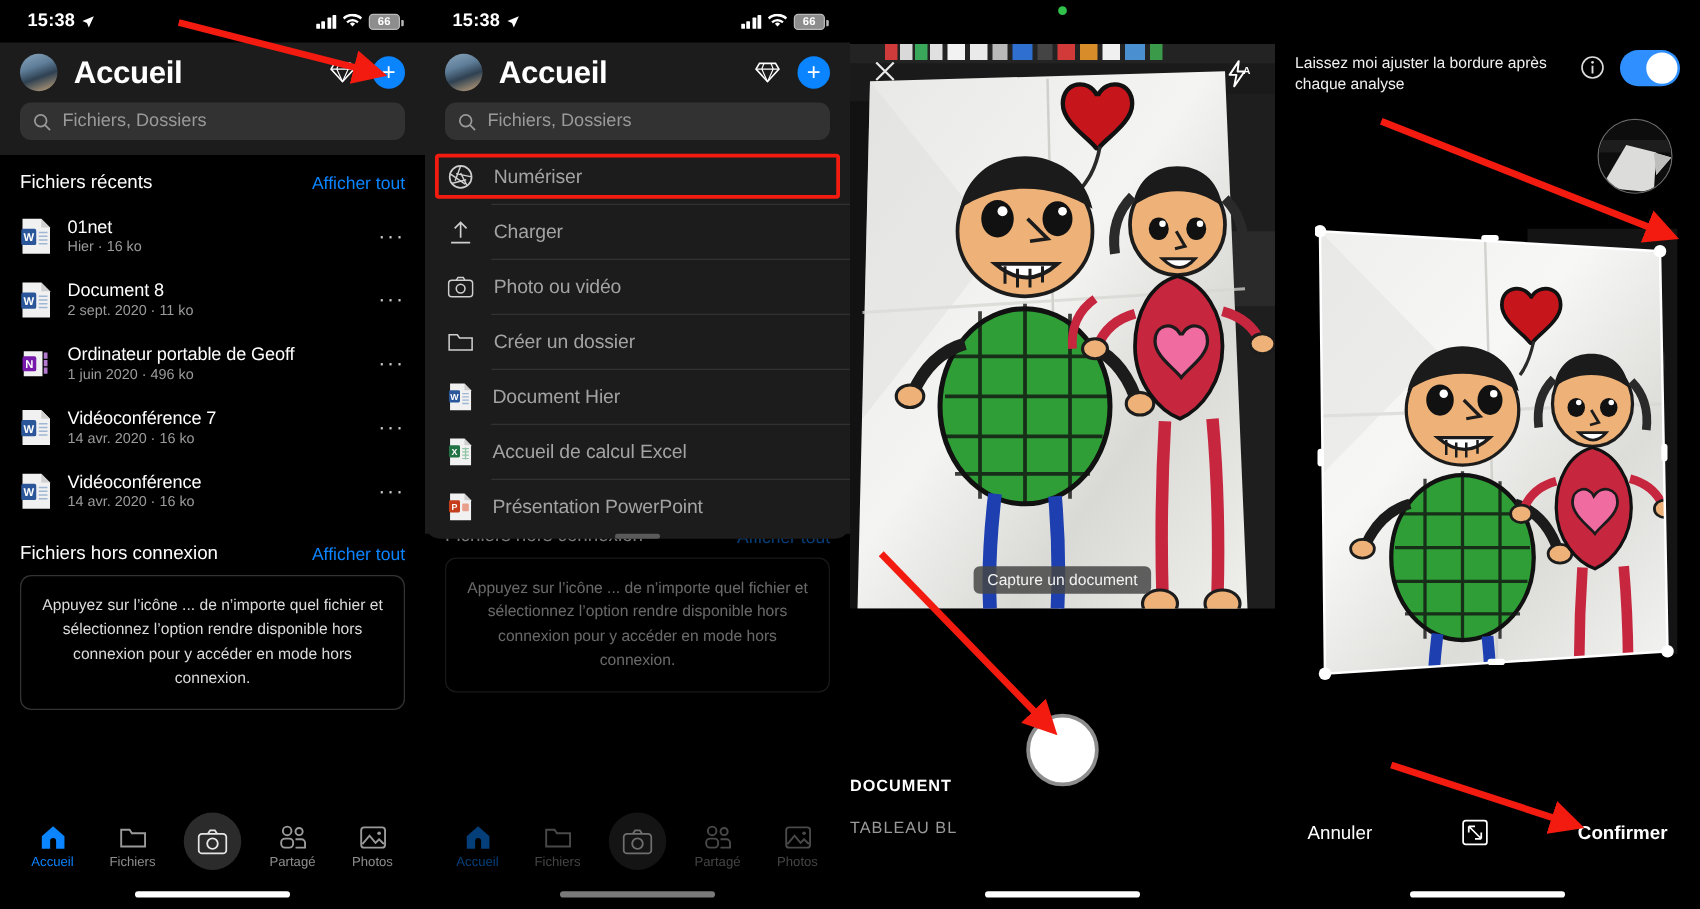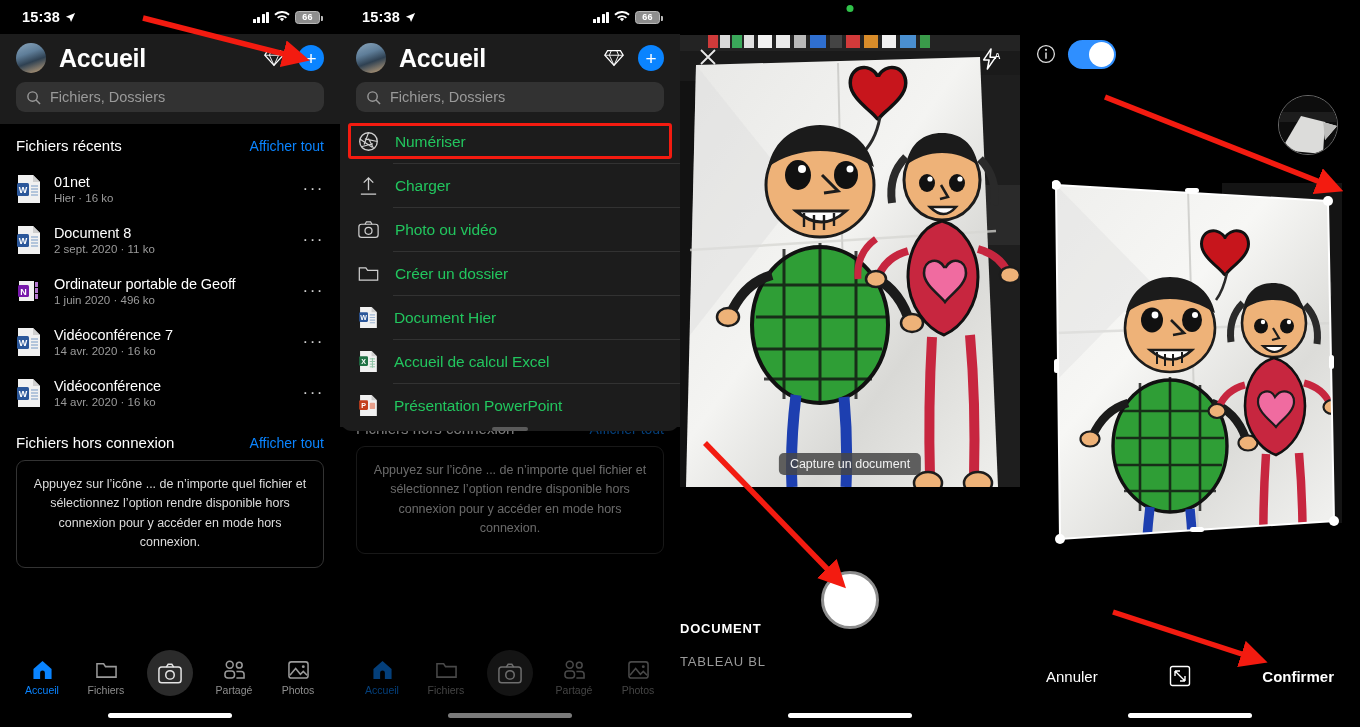--- a/index.html
+++ b/index.html
@@ -74,21 +74,21 @@
   
   .dim{ position:absolute; inset:0; background:rgba(0,0,0,.52); }
   .sheet{ position:absolute; left:0; right:0; top:0; background:#1c1c1c;
           border-radius:0 0 12px 12px; padding-bottom:4px; }
   .sheet-grab{ width:36px; height:4px; border-radius:3px; background:#5a5a5a;
                margin:0 auto; position:absolute; left:50%; transform:translateX(-50%);
                bottom:-0px; }
   .menu{ background:#1c1c1c; }
   .mitem{ display:flex; align-items:center; gap:16px; height:43px; padding:0 18px;
           position:relative; }
-  .mitem .ml{ font-size:15.5px; color:#22c55e; letter-spacing:-.1px; }
+  .mitem .ml{ font-size:15.5px; color:#a3a3a3; letter-spacing:-.1px; }
   .mdiv{ height:1px; background:#323232; margin-left:53px; }
   .hl{ position:absolute; border:3px solid #f31b10; border-radius:3px; }
 
   
   .camwrap{ position:absolute; inset:0; background:#000; }
   .greendot{ position:absolute; top:5px; left:50%; transform:translateX(-50%);
              width:7px; height:7px; border-radius:50%; background:#30c24a; }
   .viewport{ position:absolute; left:0; right:0; top:35px; height:452px; overflow:hidden; }
   .hint{ position:absolute; left:50%; transform:translateX(-50%); bottom:12px;
          background:rgba(70,70,70,.85); border-radius:5px; padding:4px 11px;
@@ -109,21 +109,21 @@
   .toglabel{ flex:1; font-size:12.5px; line-height:1.35; color:#efefef; }
   .infoicon{ width:20px; height:20px; flex:0 0 20px; margin-top:2px; }
   .switch{ width:48px; height:29px; border-radius:15px; background:#2f8fff;
            position:relative; flex:0 0 48px; margin-top:-2px; }
   .switch .knob{ position:absolute; right:2px; top:2px; width:25px; height:25px;
                  border-radius:50%; background:#fff; }
   .thumb{ position:absolute; top:95px; right:22px; width:60px; height:60px;
           border-radius:50%; overflow:hidden; border:1px solid #6a6a6a;
           background:#111; }
   .cropimg{ position:absolute; left:32px; top:173px; width:290px; height:372px; }
-  .editbar{ position:absolute; left:0; right:0; bottom:40px; display:flex;
+  .editbar{ position:absolute; left:0; right:0; bottom:50px; display:flex;
             align-items:center; justify-content:space-between; padding:0 26px;text-align:center; }
   .editbar .btn{ font-size:15px; color:#fff; }
   .editbar .bold{ font-weight:700; }
   .rotico{ width:22px; height:22px; }
 
   
   .arrow-layer{ position:absolute; inset:0; pointer-events:none; }
 </style>
 </head>
 <body>
@@ -578,20 +578,21 @@
       <div class="modes">
         <span class="m1">DOCUMENT</span>
         <span class="m2">TABLEAU BL</span>
       </div>
       <div class="homebar"></div>
     </div>
   </div>
 
   <div class="panel">
     <div class="toggrow">
+      <div class="toglabel">Laissez moi ajuster la bordure après chaque analyse</div>
       <svg class="infoicon" viewBox="0 0 20 20">
         <circle cx="10" cy="10" r="8.4" fill="none" stroke="#dcdcdc" stroke-width="1.3"></circle>
         <circle cx="10" cy="5.8" r="1.1" fill="#dcdcdc"></circle>
         <path d="M10 8.6v6.2" stroke="#dcdcdc" stroke-width="1.5"></path>
         </svg>
       <div class="switch">
         <div class="knob"></div>
       </div>
     </div>
 

